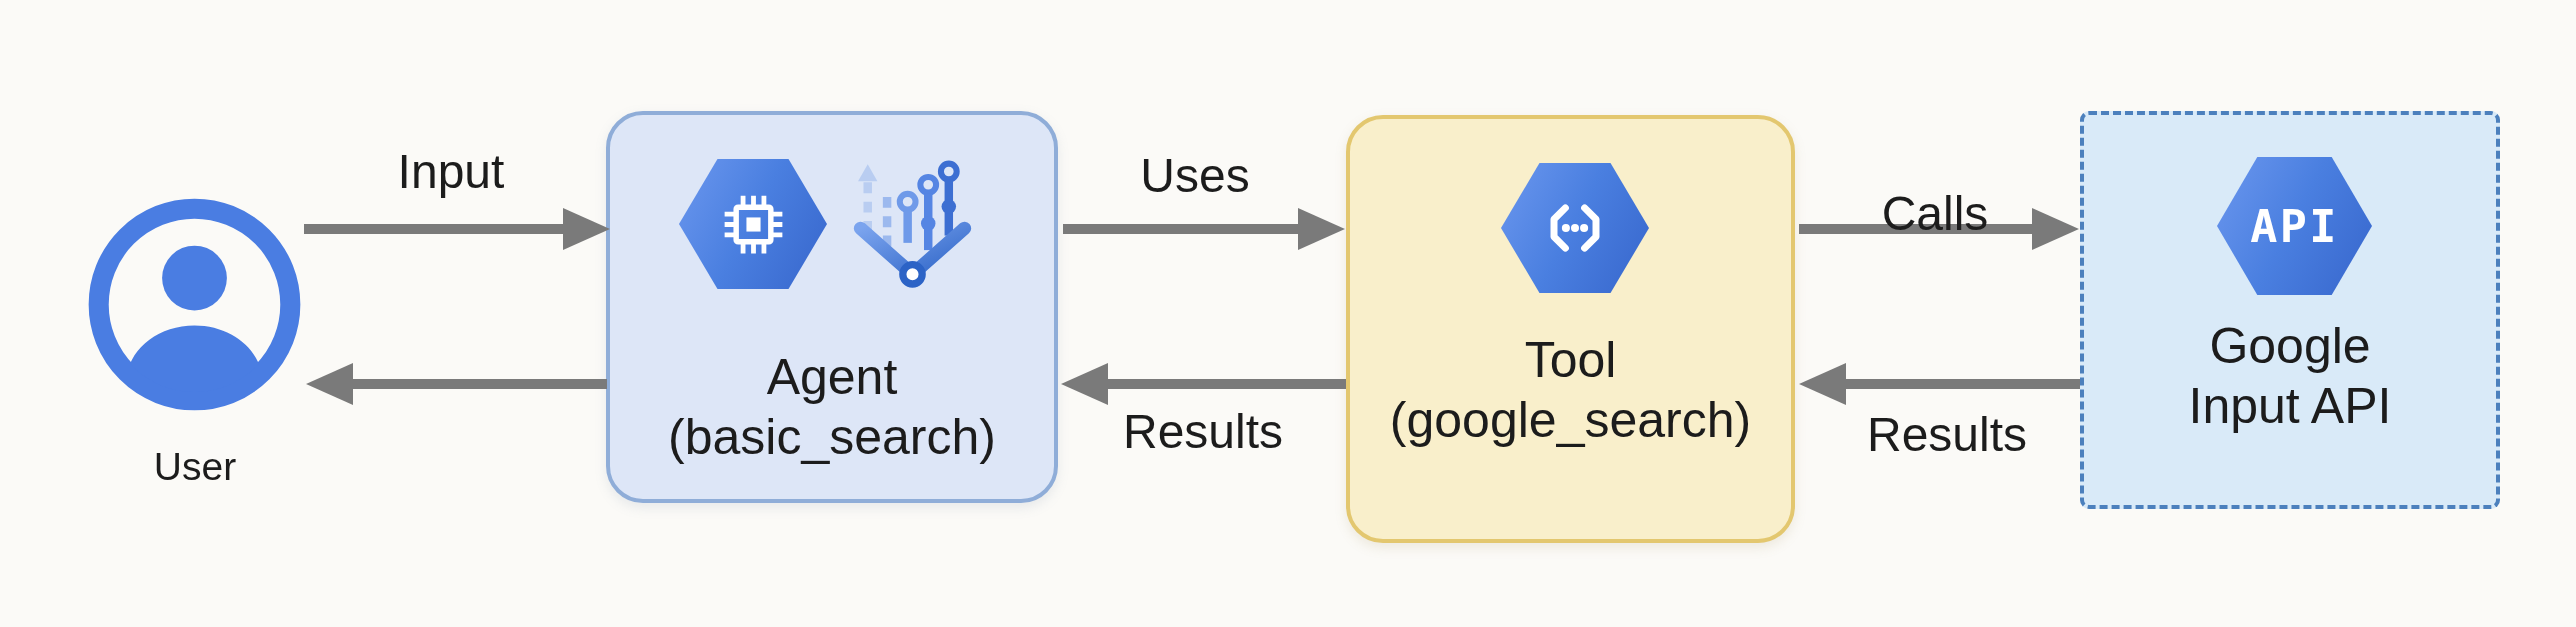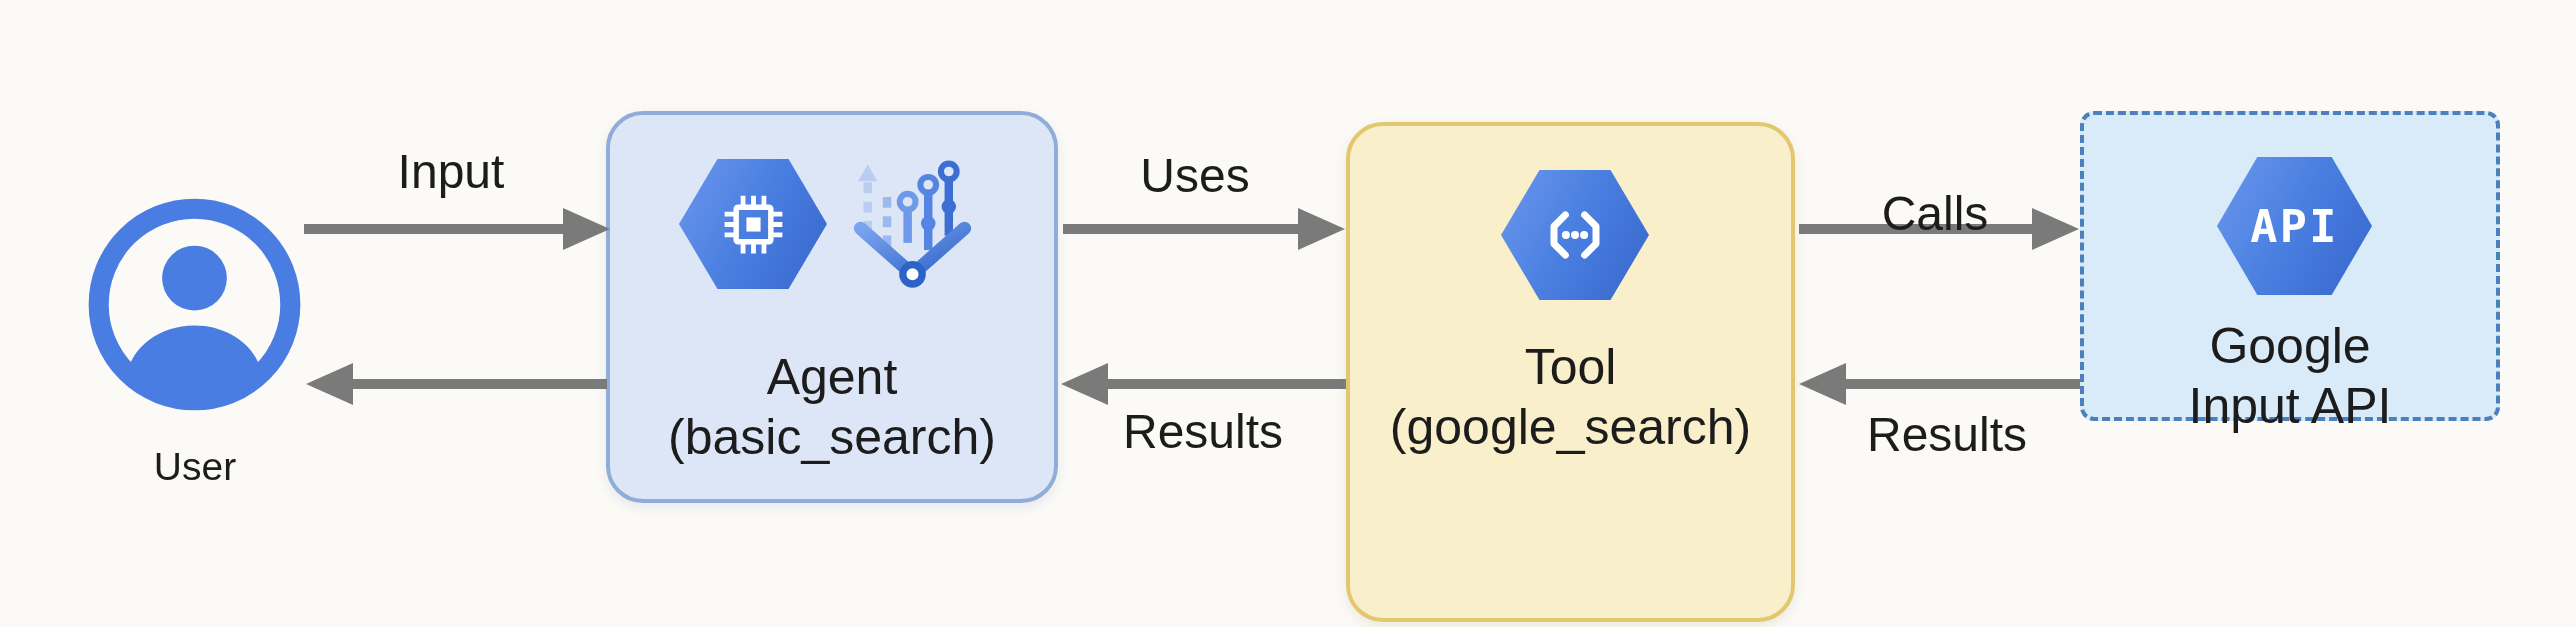--- a/index.html
+++ b/index.html
@@ -10,24 +10,24 @@
     --api-fill:#d9eaf8; --api-border:#4c80bd;
   }
   html,body{margin:0;padding:0;}
   body{background:var(--background);font-family:"Liberation Sans",sans-serif;color:var(--text);}
   .canvas{position:relative;width:2576px;height:628px;background:var(--background);overflow:hidden;}
 
   
   .node-box{position:absolute;box-sizing:border-box;}
   .agent-box{left:606px;top:111px;width:452px;height:392px;background:var(--agent-fill);
     border:4px solid var(--agent-border);border-radius:37px;box-shadow:0 4.8px 11.3px rgba(120,140,170,.15);}
-  .tool-box{left:1346px;top:122px;width:449px;height:500px;background:var(--tool-fill);
+  .tool-box{left:1346px;top:115px;width:449px;height:428px;background:var(--tool-fill);
     border:4px solid var(--tool-border);border-radius:37px;box-shadow:0 4.8px 11.3px rgba(160,140,90,.15);}
-  .api-box{left:2080px;top:111px;width:420px;height:310px;background:var(--api-fill);
-    border:4.8px dashed var(--api-border);border-radius:14px;}
+  .api-box{left:2080px;top:111px;width:420px;height:398px;background:var(--api-fill);
+    border:4.8px dashed var(--api-border);border-radius:9px;}
 
   .node-title{position:absolute;left:0;right:0;text-align:center;font-size:50px;line-height:60px;color:var(--text);}
   .agent-box .node-title{top:208px;margin-top:24px;}
   .tool-box  .node-title{top:211px;}
   .api-box   .node-title{top:201px;}
 
   
   .hex{position:absolute;display:flex;align-items:center;justify-content:center;
     background:linear-gradient(118deg,var(--icon-blue-light) 0%,var(--icon-blue) 48%,var(--icon-blue-dark) 100%);
     clip-path:polygon(26% 0%,74% 0%,100% 50%,74% 100%,26% 100%,0% 50%);}

